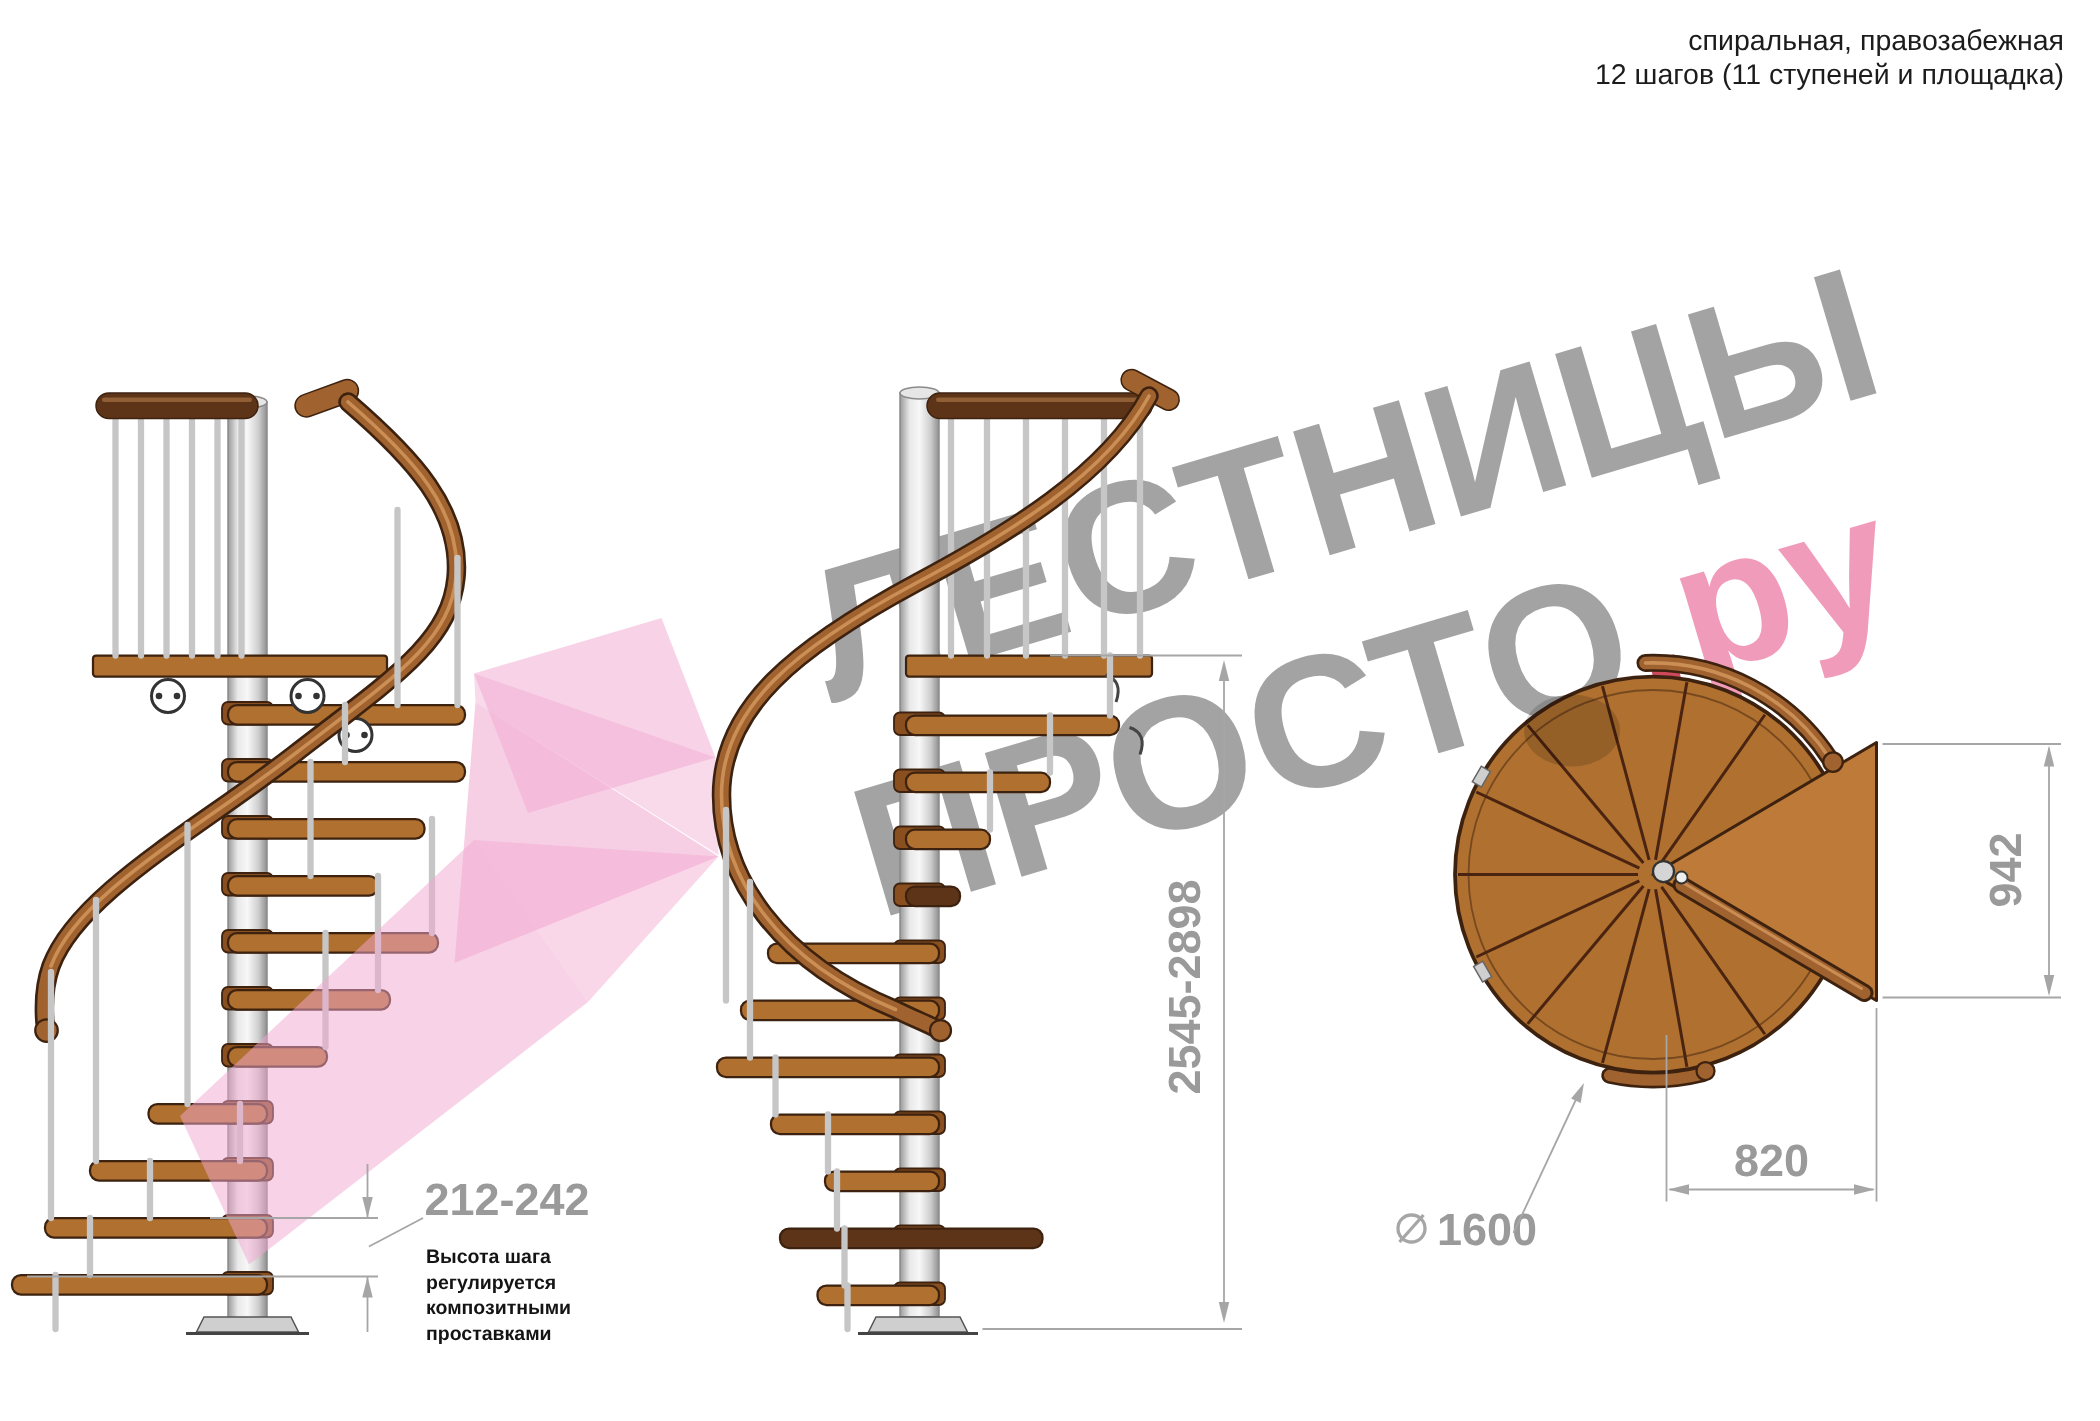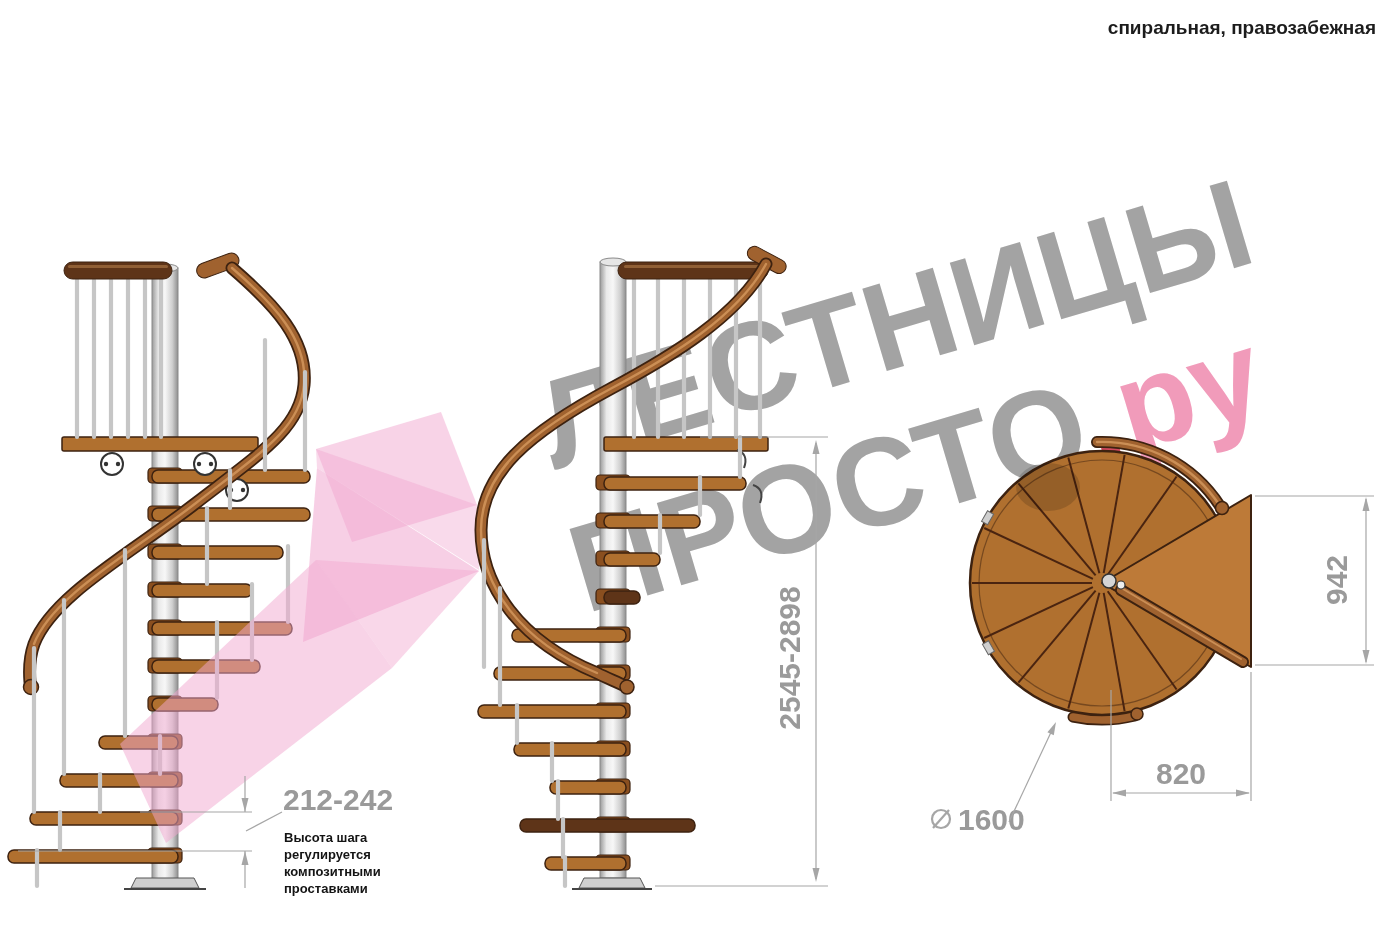--- a/index.html
+++ b/index.html
@@ -8,21 +8,21 @@
   #stage svg{position:absolute;left:0;top:0;width:1400px;height:947px;}
   #layerA{z-index:1;} #layerB{z-index:3;}
   .wm{position:absolute;z-index:2;font-weight:bold;font-size:125px;line-height:1;
       transform-origin:0 0;transform:rotate(-16.5deg);color:var(--wm-gray);
       white-space:nowrap;letter-spacing:1px;opacity:.92;}
   #wm-line-1{left:524px;top:368px;}
   #wm-line-2{left:556px;top:512px;}
   #wm-line-2 .dot{color:var(--wm-dot);}
   #wm-line-2 .ru{color:var(--wm-pink);}
   #header{position:absolute;z-index:4;right:24px;top:16px;text-align:right;
-          color:var(--ink);font-size:19px;font-weight:700;line-height:23px;}
+          color:var(--ink);font-size:19px;font-weight:400;line-height:23px;}
   .step{fill:var(--wood);stroke:var(--outline);stroke-width:1.5;}
   .step-dark{fill:var(--rail-dark);stroke:var(--outline);stroke-width:1.5;}
   .collar{fill:var(--wood-dark);stroke:var(--outline);stroke-width:1.2;}
   .rod{stroke:var(--baluster);stroke-width:4.2;stroke-linecap:round;}
   .rail-o{fill:none;stroke:var(--outline);stroke-width:13;stroke-linecap:round;}
   .rail-m{fill:none;stroke:var(--rail);stroke-width:9.5;stroke-linecap:round;}
   .rail-h{fill:none;stroke:var(--rail-highlight);stroke-width:2.4;stroke-linecap:round;opacity:.85;}
   .dimline{stroke:var(--dim);stroke-width:1.2;fill:none;}
   .dimarrow{fill:var(--dim);}
   .dim-num{font:700 30px "Liberation Sans",sans-serif;fill:var(--dim-text);}
@@ -301,15 +301,16 @@
       <circle cx="941" cy="819" r="9" stroke="var(--dim)" stroke-width="2.2" fill="none"></circle>
       <line x1="933" y1="828" x2="949" y2="810" stroke="var(--dim)" stroke-width="2.2"></line>
       <text class="dim-num" x="958" y="830">1600</text>
       <line class="dimline" x1="1009" y1="822" x2="1053" y2="728"></line>
       <polygon class="dimarrow" points="1056,722 1047.4,732.3 1053.8,735.3"></polygon>
     </g>
   </svg>
 
   <div id="header">
     <div>спиральная, правозабежная</div>
+    <div>12 шагов (11 ступеней и площадка)</div>
   </div>
 
 </div>
 
 </body></html>

